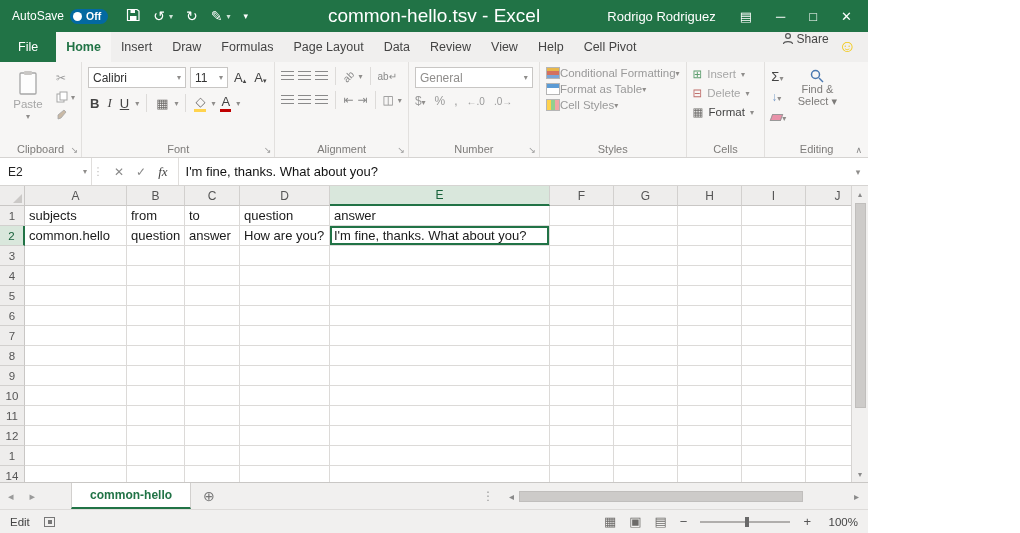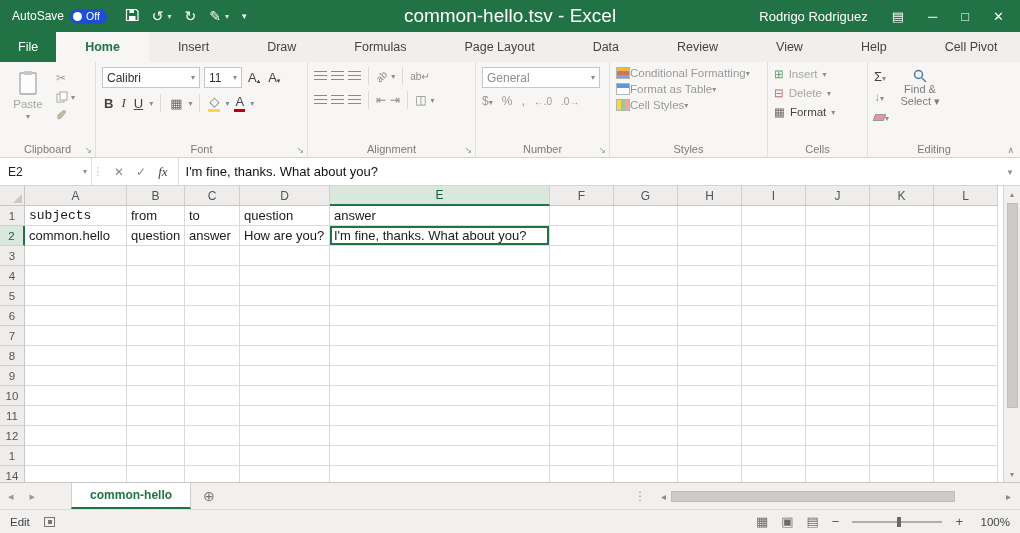--- a/index.html
+++ b/index.html
@@ -1,33 +1,33 @@
 <!DOCTYPE html>
 <html><head>
 <meta charset="utf-8">
 <style>
   * { margin:0; padding:0; box-sizing:border-box; }
   html,body { width:1020px; height:533px; overflow:hidden; }
   body { font-family:"Liberation Sans", sans-serif; font-size:12px; color:#444; background:#fff; }
-  .app { width:1020px; height:533px; display:flex; flex-direction:column; }
+  .app { width:868px; height:533px; display:flex; flex-direction:column; }
 
   
   .titlebar { flex:0 0 32px; background:#217346; color:#fff; display:flex; align-items:center; position:relative; }
   .autosave { display:flex; align-items:center; gap:6px; padding:0 8px 0 12px; font-size:12px; }
-  .as-pill { background:#1d4ed8; border-radius:8px; height:15px; display:flex; align-items:center; gap:4px; padding:0 7px 0 3px; font-size:10.5px; }
+  .as-pill { background:#0369a1; border-radius:8px; height:15px; display:flex; align-items:center; gap:4px; padding:0 7px 0 3px; font-size:10.5px;font-weight:bold; }
   .as-dot { width:9px; height:9px; background:#fff; border-radius:50%; display:inline-block; }
   .qat { display:flex; align-items:center; gap:13px; padding:0 10px; font-size:14px; }
   .qat .chev { font-size:8px; margin-left:-9px; }
   .tb-title { position:absolute; left:50%; top:50%; transform:translate(-50%,-50%); font-size:19px; white-space:nowrap; }
   .tb-right { margin-left:auto; display:flex; align-items:center; gap:24px; padding-right:16px; font-size:13px; }
   .winbtn { font-size:13px; cursor:default; }
 
   
   .tabrow { flex:0 0 30px; background:#f0efee; display:flex; align-items:stretch; }
-  .tab { padding:0 29px; display:flex; align-items:center; font-size:12.5px; color:#444; white-space:nowrap; }
+  .tab { padding:0 10px; display:flex; align-items:center; font-size:12.5px; color:#444; white-space:nowrap; }
   .tab.file { background:#217346; color:#fff; padding:0 18px; }
   .tab.active { background:#f7f6f5; color:#217346; font-weight:bold; }
   .tellme { display:flex; align-items:center; gap:7px; margin-left:28px; color:#444; white-space:nowrap; }
   .share { margin-left:auto; display:flex; align-items:flex-start; gap:2px; padding-right:10px; }
   .smiley { color:#f2c80f; font-size:17px; padding-right:12px; display:flex; align-items:center; }
 
   
   .ribbon { flex:0 0 96px; background:#f7f6f5; border-bottom:1px solid #d6d4d2; display:flex; position:relative; }
   .group { position:relative; border-right:1px solid #e2e0de; padding:5px 6px 17px 6px; }
   .glabel { position:absolute; bottom:2px; left:0; right:0; text-align:center; font-size:11px; color:#7d7b79; }
@@ -380,21 +380,21 @@
           <div class="colh" style="width: 64px;">G</div>
           <div class="colh" style="width: 64px;">H</div>
           <div class="colh" style="width: 64px;">I</div>
           <div class="colh" style="width: 64px;">J</div>
           <div class="colh" style="width: 64px;">K</div>
           <div class="colh" style="width: 64px;">L</div>
         </div>
       <div>
           <div class="grow">
             <div class="rowh">1</div>
-            <div class="cell" style="width: 102px; font-family: Liberation Mono, monospace;">subjects</div>
+            <div class="cell" style="width: 102px;">subjects</div>
             <div class="cell" style="width: 58px;">from</div>
             <div class="cell" style="width: 55px;">to</div>
             <div class="cell" style="width: 90px;">question</div>
             <div class="cell" style="width: 220px;">answer</div>
             <div class="cell" style="width: 64px;"></div>
             <div class="cell" style="width: 64px;"></div>
             <div class="cell" style="width: 64px;"></div>
             <div class="cell" style="width: 64px;"></div>
             <div class="cell" style="width: 64px;"></div>
             <div class="cell" style="width: 64px;"></div>

